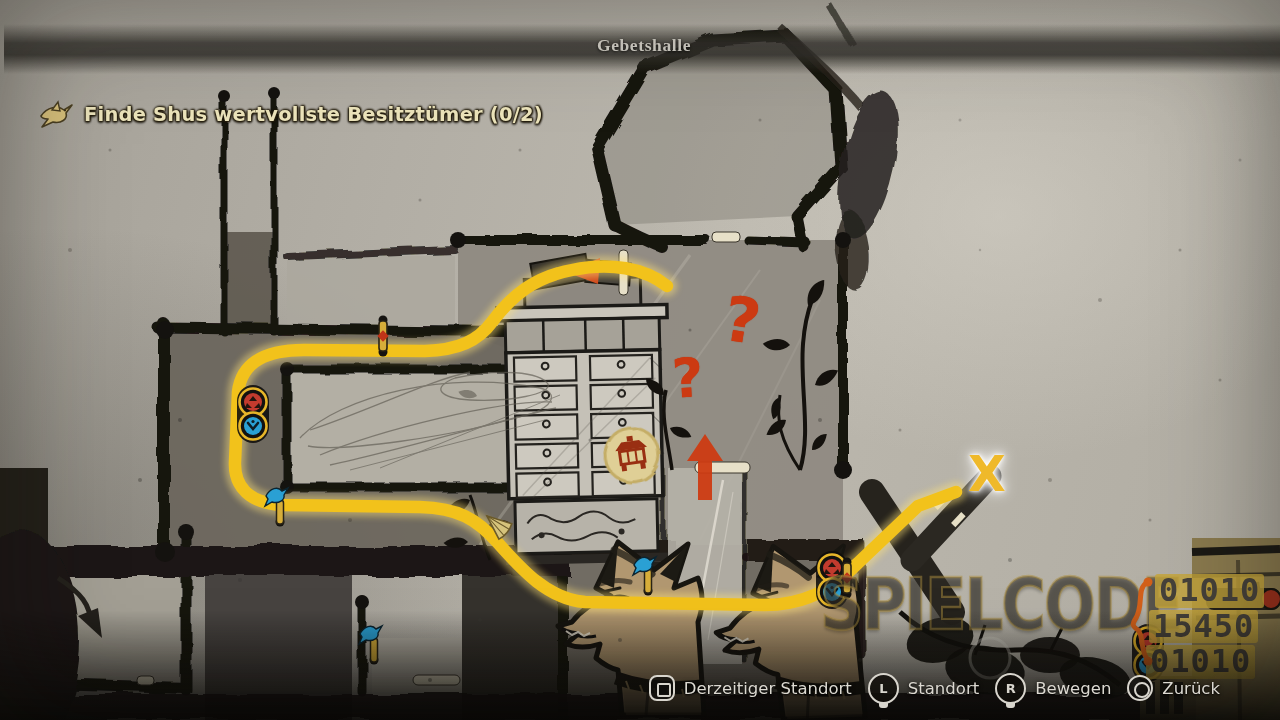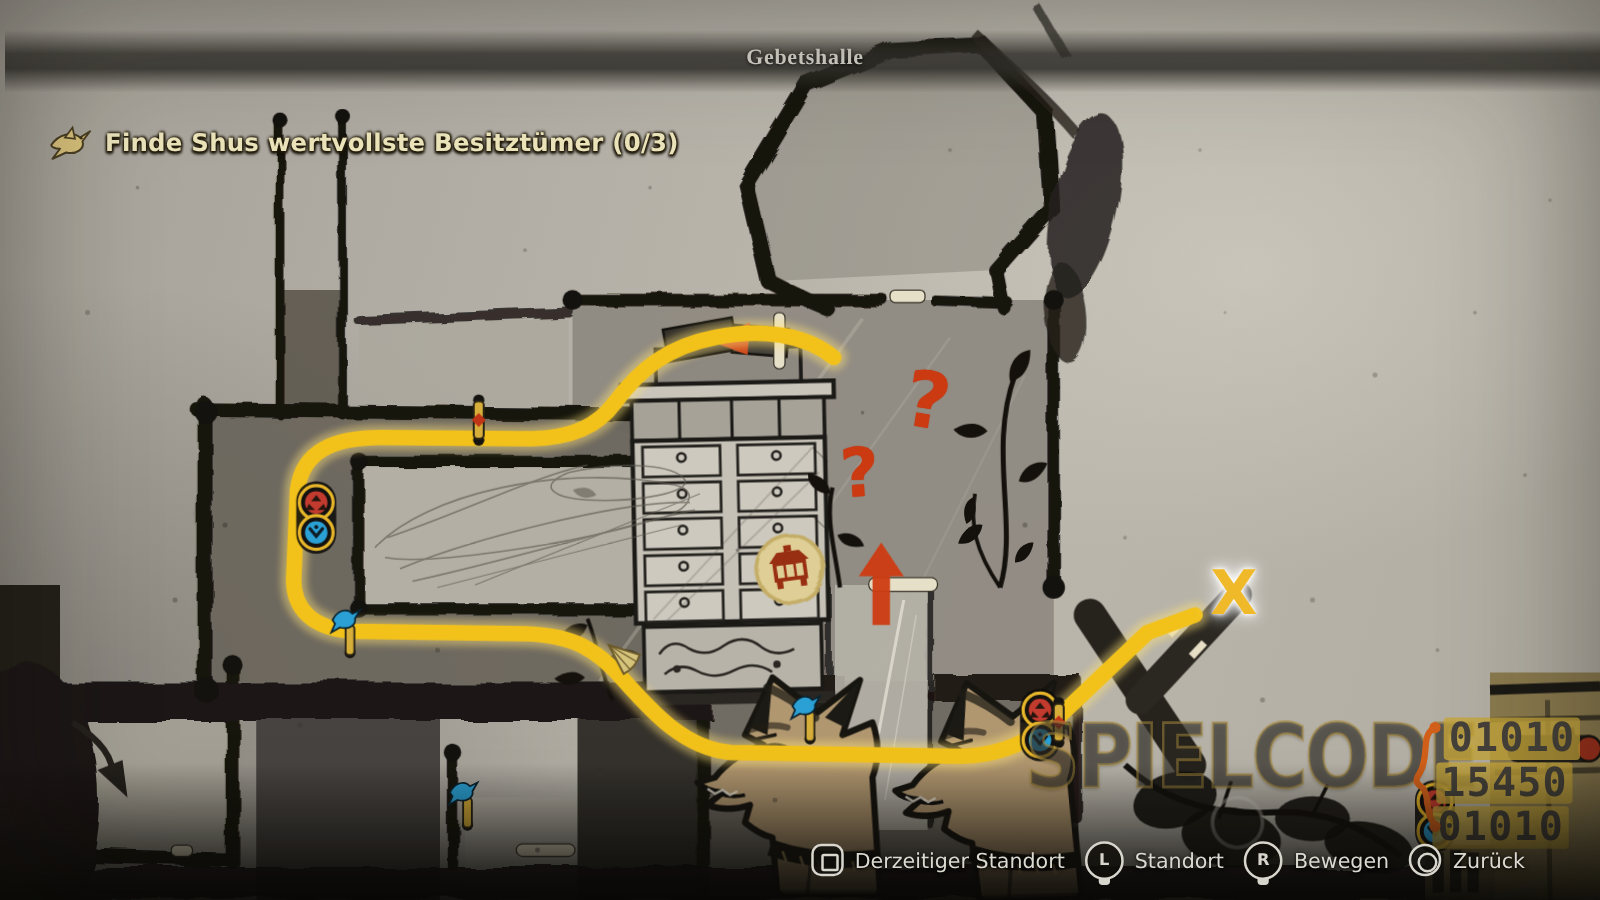--- a/index.html
+++ b/index.html
@@ -437,21 +437,21 @@
 <div class="title-band">
   <div class="loc">Gebetshalle</div>
 </div>
 
 <div class="quest">
   <svg width="38" height="30" viewBox="0 0 38 30">
     <path d="M5,17 C11,8 22,6 28,11 L36,6 L30,14 C32,20 25,25 17,23 L6,28 L12,20 C7,20 5,18 5,17 Z" fill="#d9c27c" stroke="#4a3f22" stroke-width="1.6" stroke-linejoin="round"></path>
     <path d="M16,11 L22,3 L24,12 Z" fill="#d9c27c" stroke="#4a3f22" stroke-width="1.4"></path>
     <circle cx="29" cy="11.5" r="1.1" fill="#3a3018"></circle>
   </svg>
-  <span class="txt">Finde Shus wertvollste Besitztümer (0/3)</span>
+  <span class="txt">Finde Shus wertvollste Besitztümer (0/2)</span>
 </div>
 
 <div class="vignette-bottom"></div>
 <div class="vignette-edges"></div>
 
 <div class="controls">
   <div class="ctrl">
     <div class="btn-face btn-square"></div>
     <span class="lbl">Derzeitiger Standort</span>
   </div>

